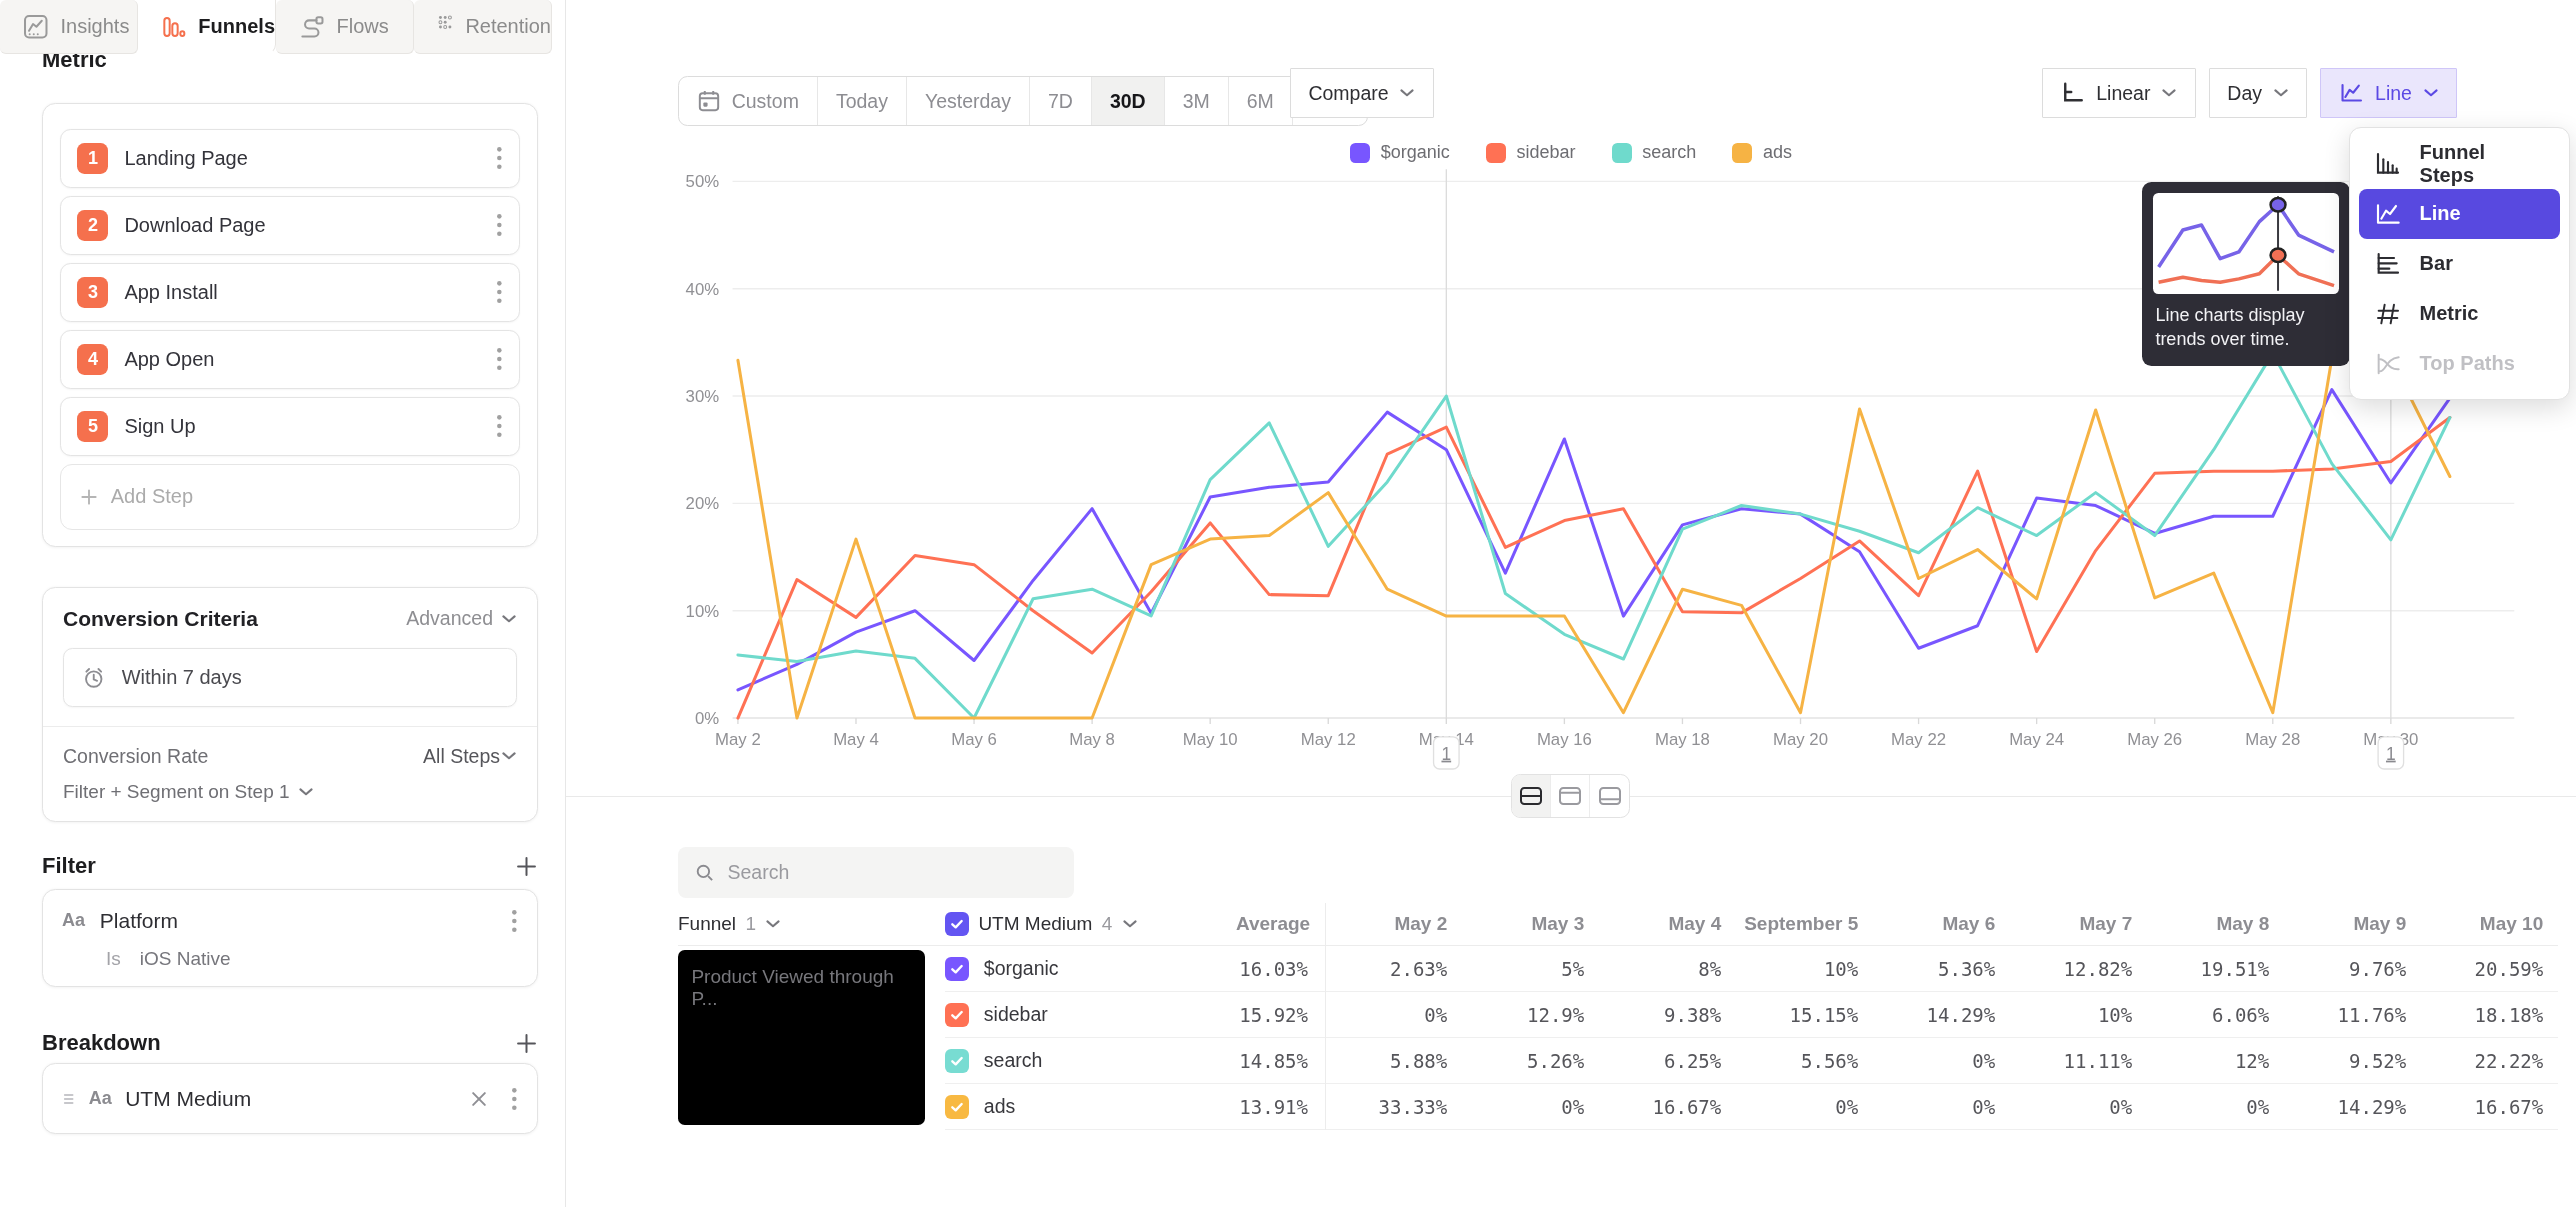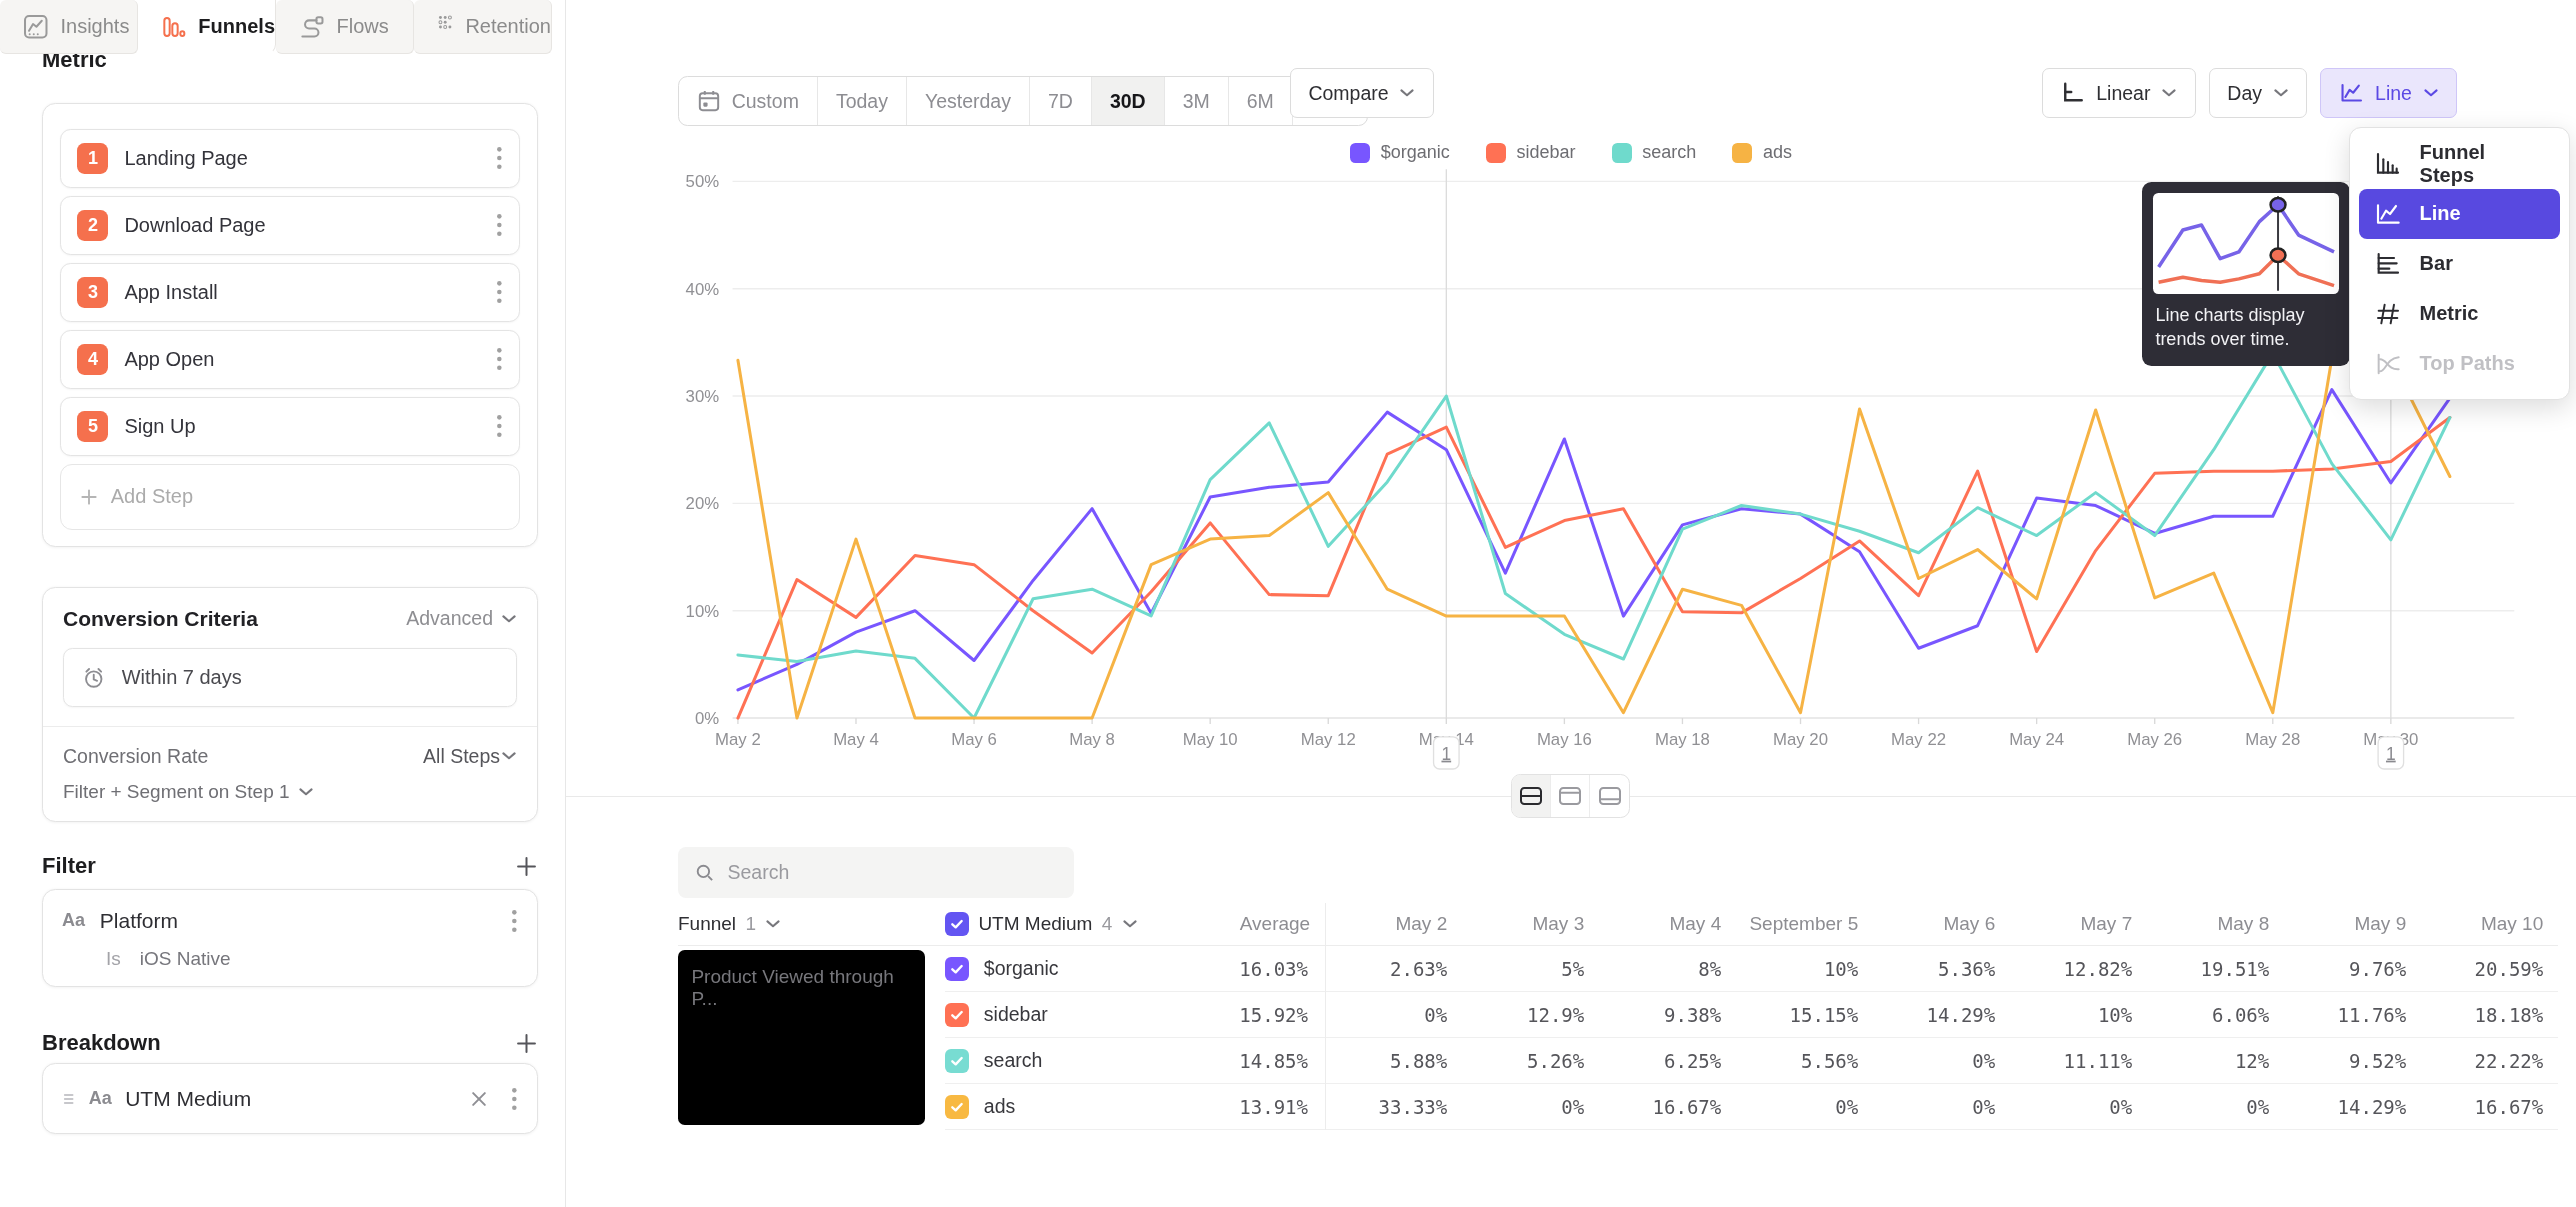--- a/index.html
+++ b/index.html
@@ -75,21 +75,21 @@
   .close-icon { width:20px; height:20px; color:#8f8f94; cursor:pointer; margin-right:9.4px; }
 
   
   .seg { position:absolute; left:678px; top:68px; height:50px; display:flex; border:0.7px solid #dcdcdc;
     border-radius:9.4px; background:#fff; overflow:hidden; z-index:2;margin-top:8px; }
   .seg-btn { display:flex; align-items:center; justify-content:center; gap:10.7px; padding:0 18px;
     font-size:19.5px; color:#8d8d92; border-right:0.7px solid #e7e7e7; cursor:pointer; white-space:nowrap; }
   .seg-btn:last-child { border-right:none; }
   .seg-btn.active { background:#f1f1f0; color:#17171a; font-weight:700; }
   .cal-icon { width:24px; height:24px; color:#8d8d92; }
-  .btn { display:flex; align-items:center; border:0.7px solid #dcdcdc; border-radius:7px; background:#fff;
+  .btn { display:flex; align-items:center; border:0.7px solid #dcdcdc; border-radius:1px; background:#fff;
     font-size:19.5px; color:#2f2f33; padding:0 17.4px; gap:10.7px; cursor:pointer; white-space:nowrap; }
   .compare { position:absolute; left:1290px; top:68px; height:50px; z-index:2; }
   .right-controls { position:absolute; right:119px; top:68px; display:flex; gap:13.4px; height:50px; z-index:2; }
   .bicon { width:25.5px; height:25.5px; }
   .line-btn { background:#eae6fc; border-color:#cfc6f8; color:#5b49e4; }
   .line-btn .chev { color:#5b49e4; }
 
   
   #chart { position:absolute; left:0; top:0; z-index:1; }
   .legend { position:absolute; left:566px; right:0; top:142px; display:flex; justify-content:center;
@@ -110,21 +110,21 @@
   .searchbar { position:absolute; left:678px; top:847px; width:396px; height:51px; background:#f4f4f3;
     border-radius:8px; display:flex; align-items:center; gap:12px; padding:0 16px; z-index:2; }
   .search-icon { width:21.5px; height:21.5px; color:#8a8a8f; flex:none; }
   .searchbar input { border:none; background:transparent; font-size:19.5px; color:#333; outline:none; width:100%; }
   .searchbar input::placeholder { color:#9a9a9f; }
 
   .table { position:absolute; left:678px; top:903px; display:grid;
     grid-template-columns:267px 221px 159px repeat(9,137px); z-index:2; }
   .th { height:43px; display:flex; align-items:center; font-size:19px; color:#8d8d92;
     border-bottom:0.7px solid #ececec; gap:9.4px; }
-  .th.right { justify-content:flex-end; padding-right:14.8px; }
+  .th.right { justify-content:flex-end; padding-right:14.8px;font-weight:bold; }
   .th .dark { color:#2f2f33; }
   .th .cnt { color:#9a9a9f; }
   .hdr-cbox { width:24px; height:24px; border-radius:6px; background:#6355f2; display:flex;
     align-items:center; justify-content:center; cursor:pointer; flex:none; }
   .funnel-cell { grid-column:1; grid-row:2 / span 4; background:#000000; border-radius:6.7px;
     margin:4px 20px 5.4px 0; padding:16px 13.4px; font-size:19px; color:#77777c; }
   .name-cell { height:46px; display:flex; align-items:center; gap:14.8px; border-bottom:0.7px solid #efefef; }
   .cbox { width:24px; height:24px; border-radius:6px; display:flex; align-items:center;
     justify-content:center; cursor:pointer; flex:none; }
   .rname { font-size:19.5px; color:#38383d; }

